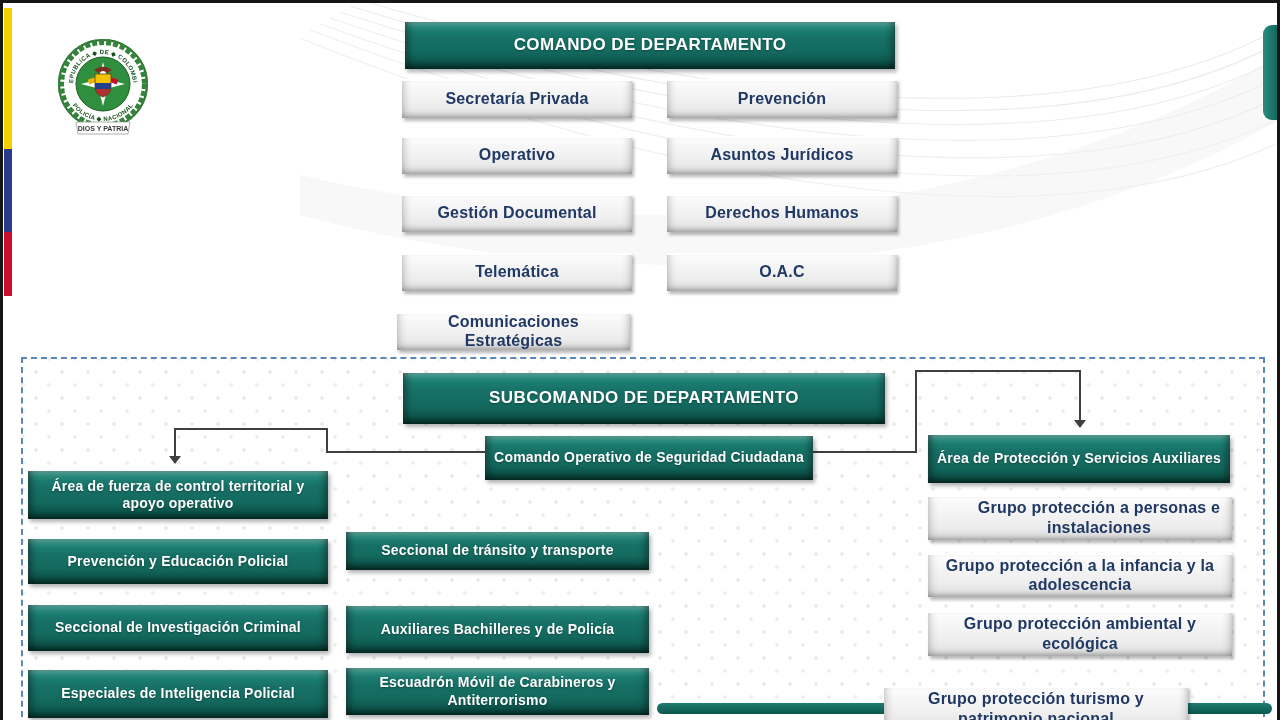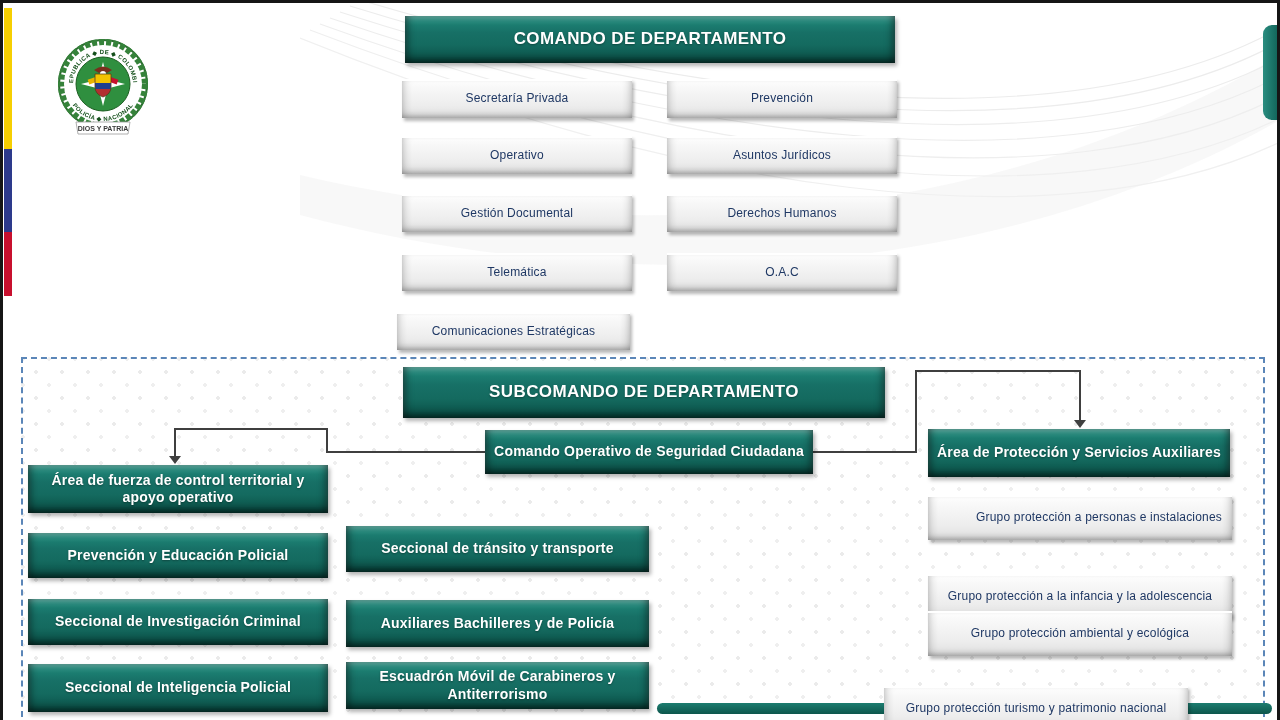--- a/index.html
+++ b/index.html
@@ -17,27 +17,27 @@
   .tealbox{
     position:absolute;display:flex;align-items:center;justify-content:center;text-align:center;
     color:#ffffff;font-weight:700;font-size:14px;line-height:1.22;letter-spacing:.2px;
     background:linear-gradient(180deg,#2e9285 0%,#1e8577 8%,#177066 35%,#146a5f 62%,#0a4e45 100%);
     box-shadow: inset 6px 0 9px -4px rgba(0,0,0,.5),
                 inset -6px 0 9px -4px rgba(0,0,0,.5),
                 inset 0 5px 7px -3px rgba(255,255,255,.38),
                 inset 0 -7px 9px -4px rgba(0,0,0,.55),
                 2px 3px 4px rgba(0,0,0,.30);
     text-shadow:0 1px 2px rgba(0,0,0,.35);
-    padding:2px 6px;box-sizing:border-box;z-index:10;
+    padding:2px 6px;box-sizing:border-box;z-index:10;margin-top:6px;
   }
   .tealbox.hdr{font-size:17px;letter-spacing:.4px;}
   
   .graybox{
     position:absolute;display:flex;align-items:center;justify-content:center;text-align:center;
-    color:#1f3864;font-weight:400;font-size:12px;line-height:1.2;letter-spacing:.2px;
+    color:#1f3864;font-weight:700;font-size:16px;line-height:1.2;letter-spacing:.2px;
     background:linear-gradient(180deg,#ffffff 0%,#f8f8f8 22%,#ededed 68%,#dedede 100%);
     box-shadow: inset 0 2px 0 #ffffff,
                 inset 6px 0 8px -4px rgba(0,0,0,.20),
                 inset -6px 0 8px -4px rgba(0,0,0,.20),
                 inset 0 -5px 6px -3px rgba(0,0,0,.25),
                 2px 3px 3px rgba(0,0,0,.28);
     padding:2px 6px;box-sizing:border-box;z-index:10;
   }
   
   .dashzone{
@@ -150,26 +150,26 @@
 
 <div class="tealbox hdr" style="left:403px;top:367px;width:482px;height:51px;">SUBCOMANDO DE DEPARTAMENTO</div>
 
 <div class="tealbox" style="left:485px;top:430px;width:328px;height:44px;text-align:center;">Comando Operativo de Seguridad Ciudadana</div>
 
 <div class="tealbox" style="left:928px;top:429px;width:302px;height:48px;">Área de Protección y Servicios Auxiliares</div>
 
 <div class="tealbox" style="left:28px;top:465px;width:300px;height:48px;">Área de fuerza de control territorial y apoyo operativo</div>
 <div class="tealbox" style="left:28px;top:533px;width:300px;height:45px;">Prevención y Educación Policial</div>
 <div class="tealbox" style="left:28px;top:599px;width:300px;height:46px;">Seccional de Investigación Criminal</div>
-<div class="tealbox" style="left:28px;top:664px;width:300px;height:48px;">Seccional de Inteligencia Policial</div>
+<div class="tealbox" style="left:28px;top:664px;width:300px;height:48px;">Especiales de Inteligencia Policial</div>
 
-<div class="tealbox" style="left:346px;top:526px;width:303px;height:46px;">Seccional de tránsito y transporte</div>
+<div class="tealbox" style="left:346px;top:526px;width:303px;height:38px;">Seccional de tránsito y transporte</div>
 <div class="tealbox" style="left:346px;top:600px;width:303px;height:47px;">Auxiliares Bachilleres y de Policía</div>
 <div class="tealbox" style="left:346px;top:662px;width:303px;height:47px;">Escuadrón Móvil de Carabineros y Antiterrorismo</div>
 
 <div class="graybox" style="left:928px;top:495px;width:304px;height:45px;padding-left:44px;">Grupo protección a personas e instalaciones</div>
-<div class="graybox" style="left:928px;top:553px;width:304px;height:44px;margin-top:21px;">Grupo protección a la infancia y la adolescencia</div>
+<div class="graybox" style="left:928px;top:553px;width:304px;height:44px;">Grupo protección a la infancia y la adolescencia</div>
 <div class="graybox" style="left:928px;top:611px;width:304px;height:45px;text-align:center;">Grupo protección ambiental y ecológica</div>
 <div class="graybox" style="left:884px;top:667px;width:304px;height:45px;margin-top:19px;">Grupo protección turismo y patrimonio nacional</div>
 
 <div class="abs frame" style="left:0;top:0;width:1280px;height:3px;"></div>
 <div class="abs frame" style="left:0;top:0;width:3px;height:720px;"></div>
 <div class="abs frame" style="left:1277px;top:0;width:3px;height:720px;"></div>
 
 </body></html>

